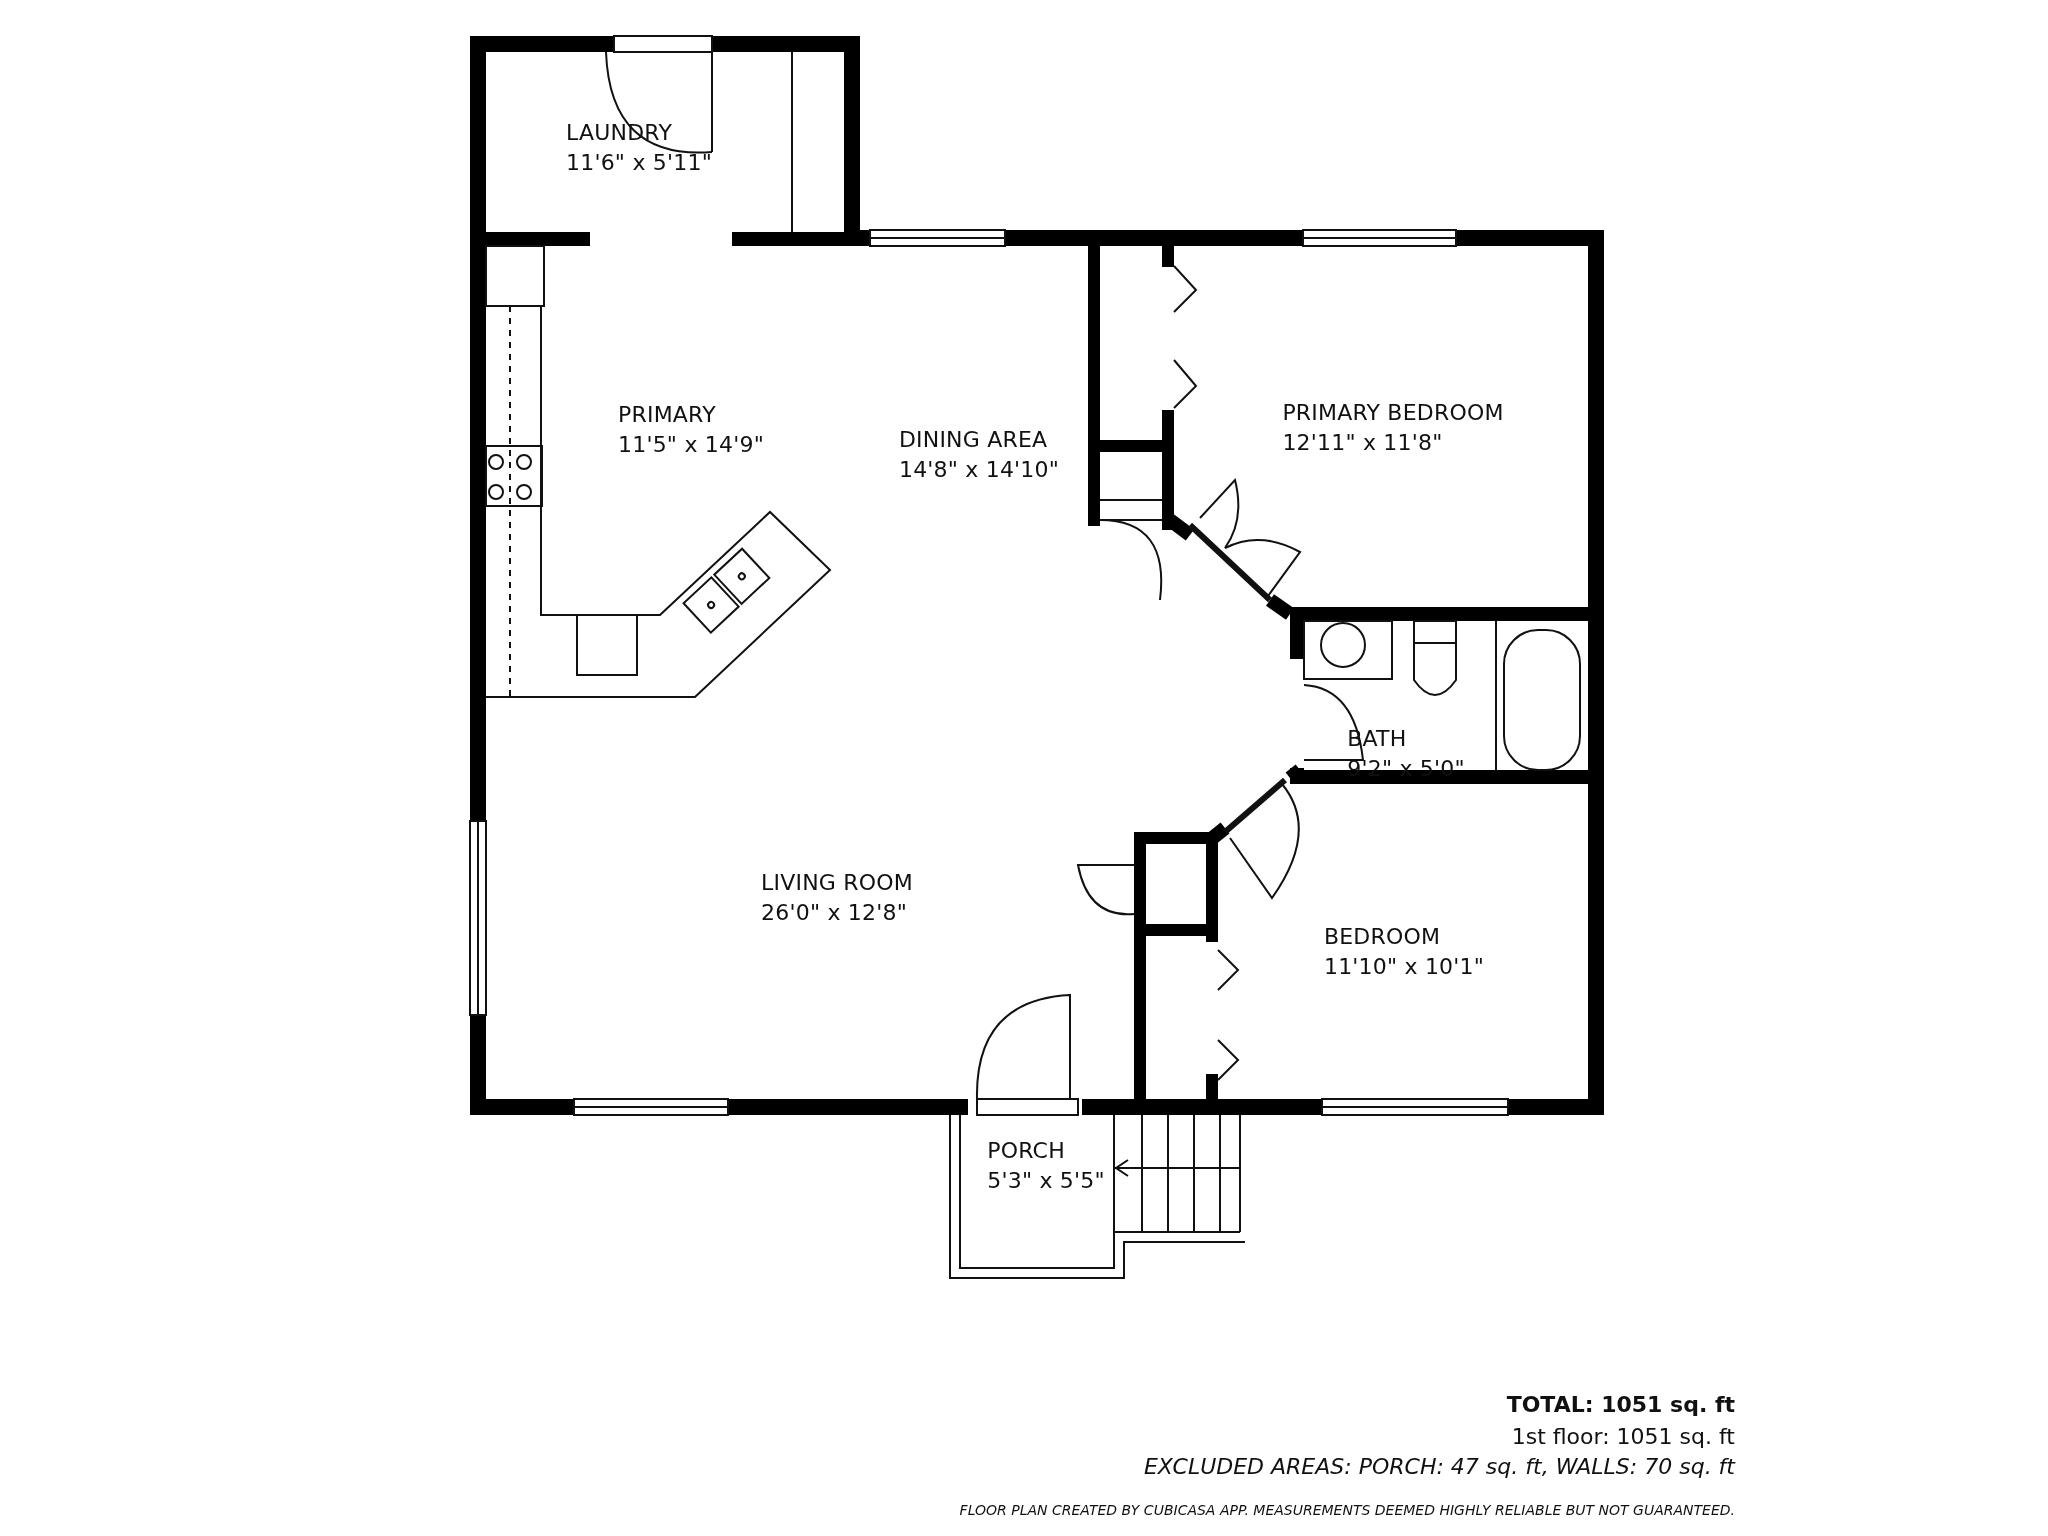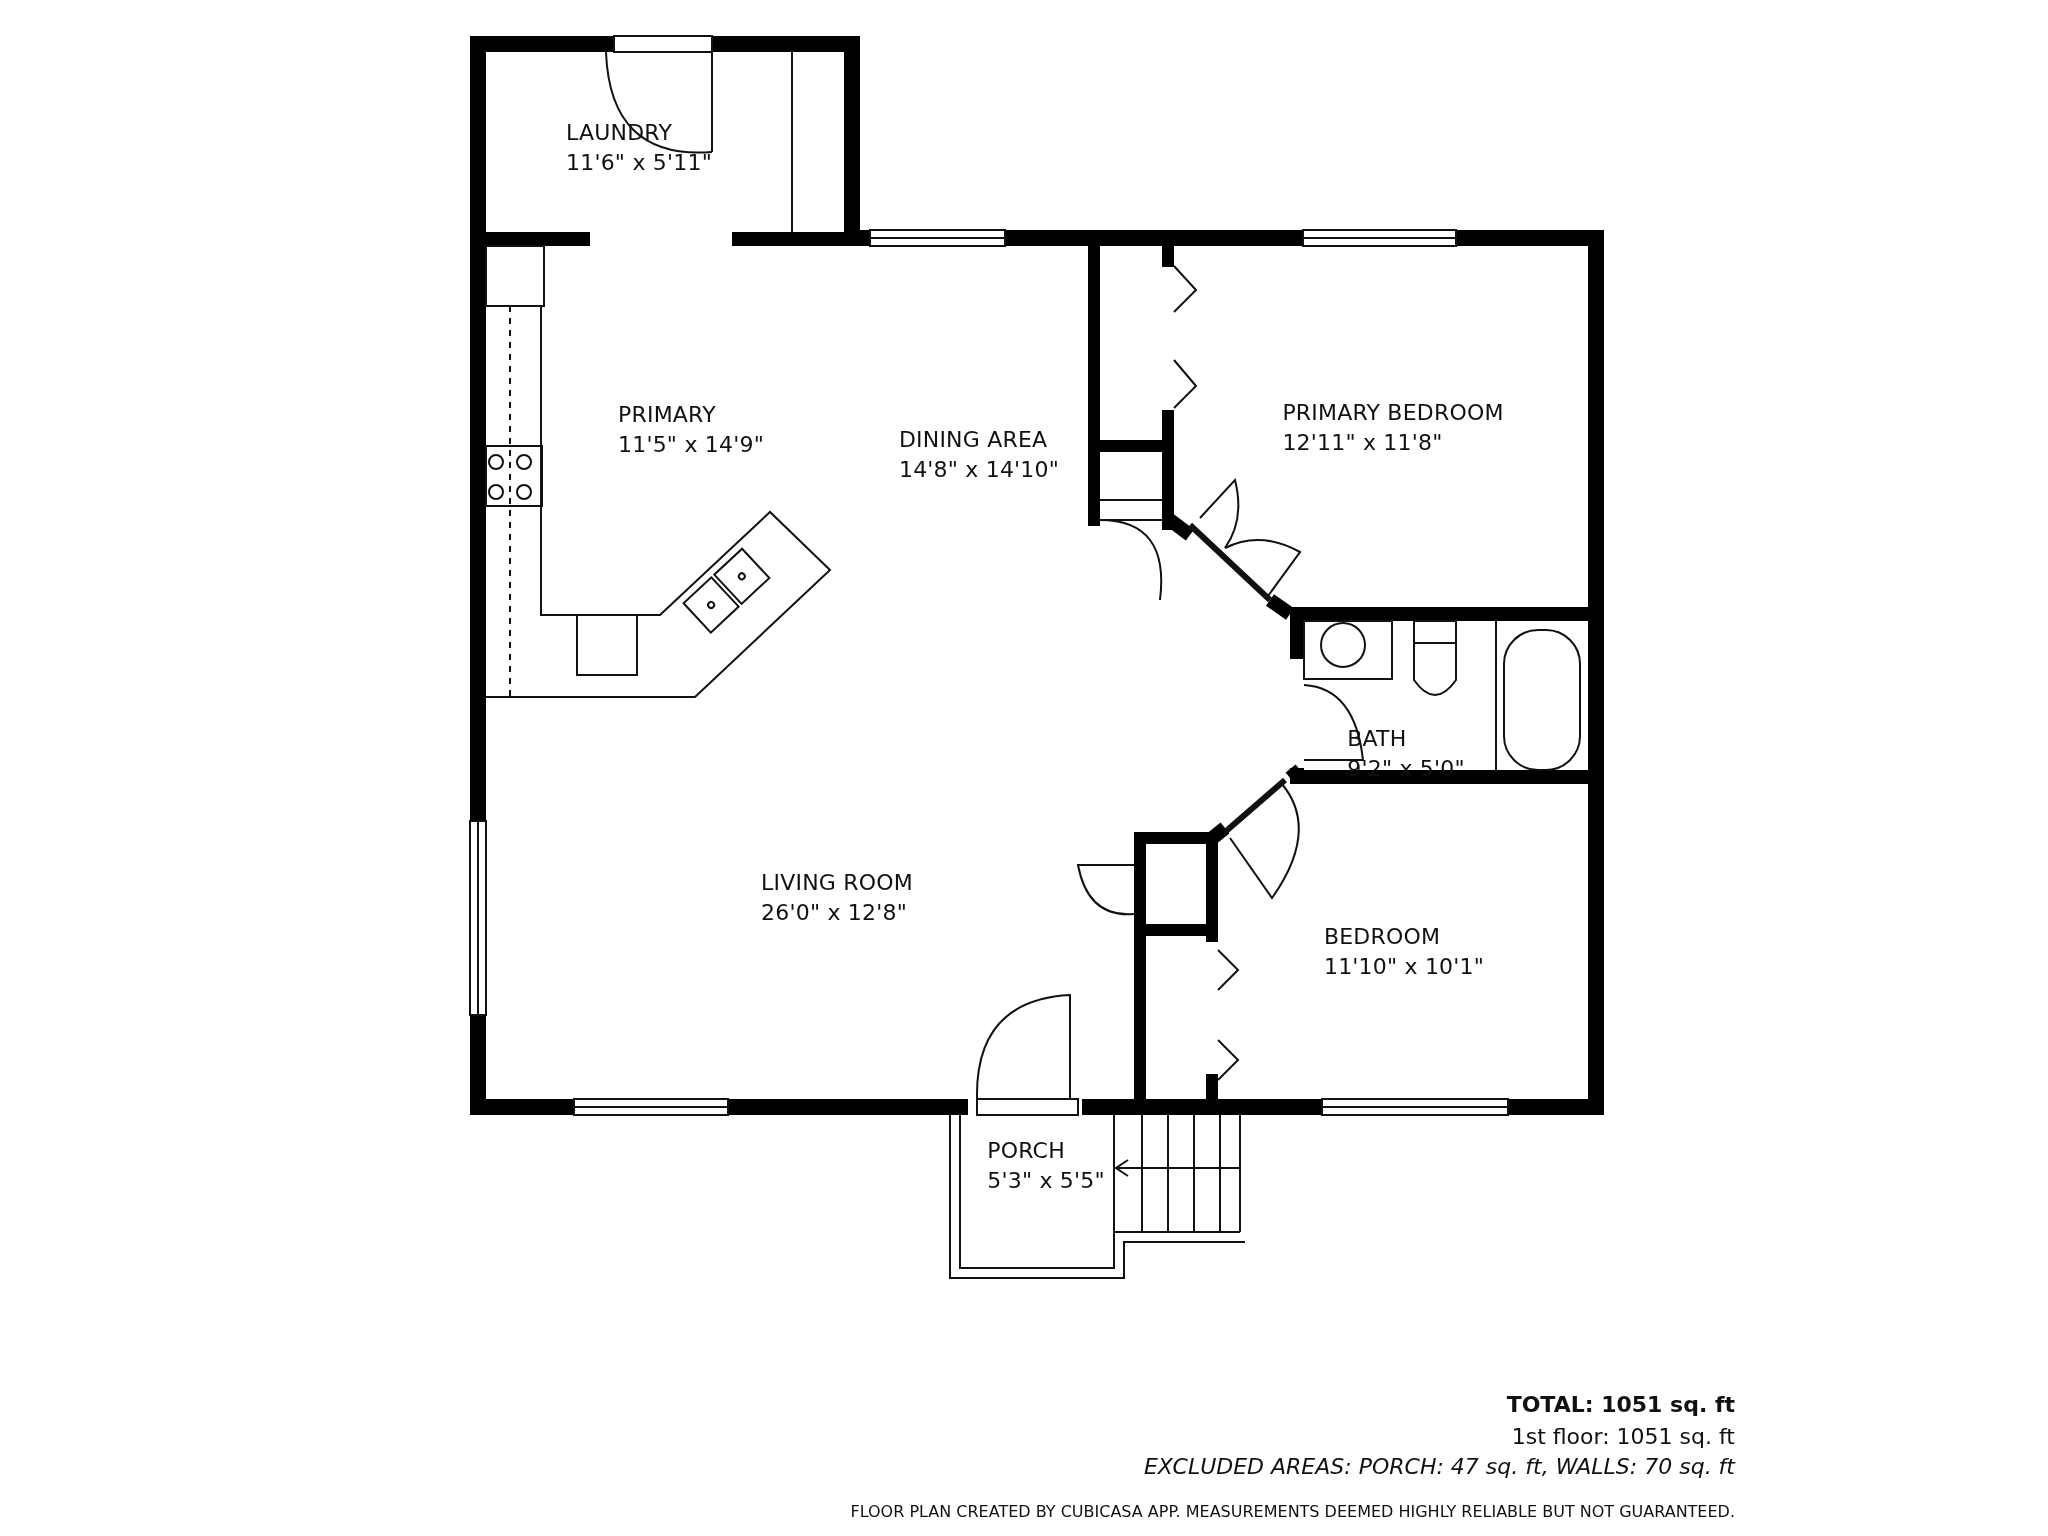--- a/index.html
+++ b/index.html
@@ -3,21 +3,21 @@
 <meta charset="utf-8">
 <style>
   html,body{margin:0;padding:0;background:#fff;}
   body{width:2048px;height:1536px;position:relative;overflow:hidden;font-family:"DejaVu Sans","Liberation Sans",sans-serif;color:#111;}
   svg{position:absolute;left:0;top:0;}
   .lbl{position:absolute;font-size:22px;line-height:30px;color:#111;transform:translateX(-50%);white-space:nowrap;letter-spacing:0.2px;}
   .footer{position:absolute;left:0;width:1703px;text-align:right;margin-left:32px;}
   .f-total{top:1392px;font-size:22px;font-weight:bold;}
   .f-floor{top:1424px;font-size:22px;}
   .f-excl{top:1454px;font-size:22px;font-style:italic;}
-  .f-disc{top:1502px;font-size:16px;}
+  .f-disc{top:1502px;font-size:14px;font-style:italic;}
 </style>
 </head>
 <body>
 
 <svg width="2048" height="1536" viewBox="0 0 2048 1536">
   <g fill="#000">
 
     <rect x="470" y="36" width="144" height="16"></rect>
     <rect x="712" y="36" width="148" height="16"></rect>
     <rect x="470" y="36" width="16" height="210"></rect>

